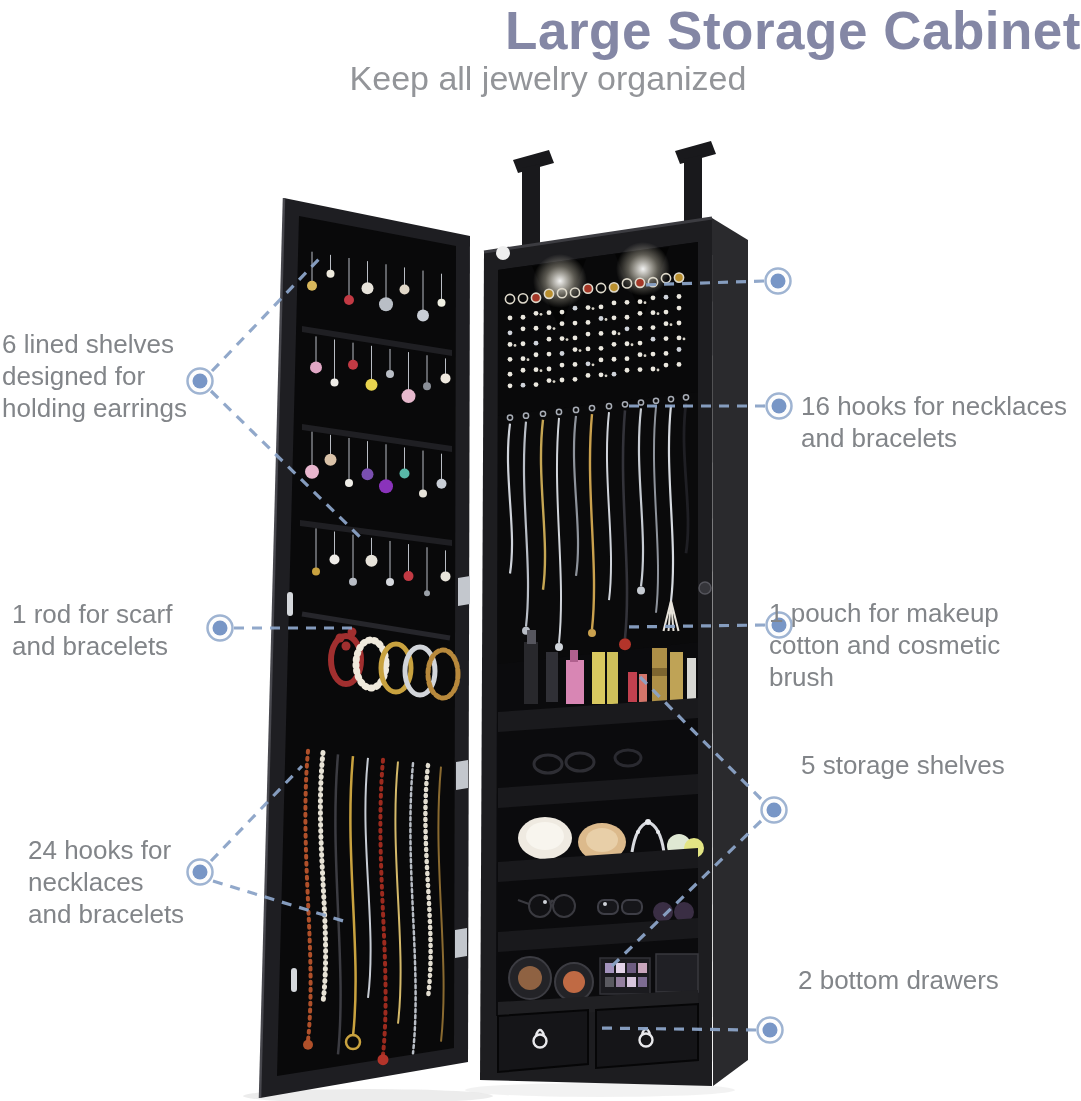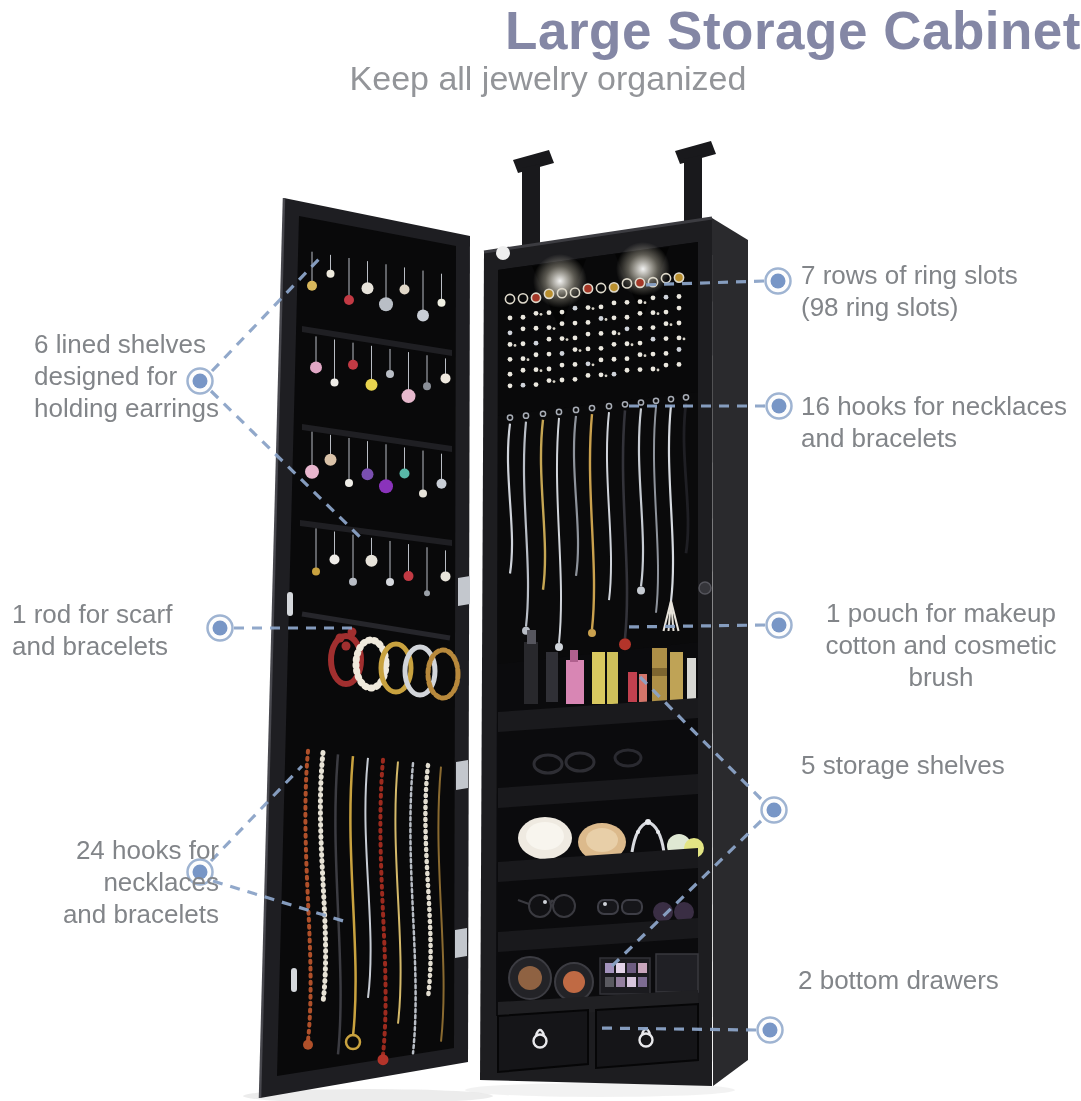--- a/index.html
+++ b/index.html
@@ -449,30 +449,28 @@
           <circle cx="779" cy="625" r="12.5" fill="#fdfdfd" stroke="var(--marker-ring,#9fb4d2)" stroke-width="2.5"></circle>
           <circle cx="779" cy="625" r="7.5" fill="var(--marker,#7896c6)"></circle>
           <circle cx="774" cy="810" r="12.5" fill="#fdfdfd" stroke="var(--marker-ring,#9fb4d2)" stroke-width="2.5"></circle>
           <circle cx="774" cy="810" r="7.5" fill="var(--marker,#7896c6)"></circle>
           <circle cx="770" cy="1030" r="12.5" fill="#fdfdfd" stroke="var(--marker-ring,#9fb4d2)" stroke-width="2.5"></circle>
           <circle cx="770" cy="1030" r="7.5" fill="var(--marker,#7896c6)"></circle>
         </g>
     </g>
   </svg>
 
-  <div class="label" style="left:2px;  top:328px;width:220px;margin-left:32px;">6 lined shelves
+  <div class="label" style="left:2px;  top:328px;width:220px;">6 lined shelves
 designed for
 holding earrings</div>
   <div class="label centered" style="left:12px; top:598px;width:196px;">1 rod for scarf
 and bracelets</div>
-  <div class="label" style="left:19px; top:834px;width:200px;text-align:right;">24 hooks for
+  <div class="label" style="left:28px; top:834px;width:200px;">24 hooks for
 necklaces
 and bracelets</div>
-  <div class="label" style="left:801px;top:259px;width:280px;">7 rows of ring slots
-(98 ring slots)</div>
   <div class="label" style="left:801px;top:390px;width:280px;">16 hooks for necklaces
 and bracelets</div>
-  <div class="label" style="left:801px;top:597px;width:280px;text-align:center;">1 pouch for makeup
+  <div class="label" style="left:769px;top:597px;width:280px;">1 pouch for makeup
 cotton and cosmetic
 brush</div>
   <div class="label" style="left:801px;top:749px;width:280px;">5 storage shelves</div>
   <div class="label" style="left:798px;top:964px;width:280px;">2 bottom drawers</div>
 </div>
 
 </body></html>

